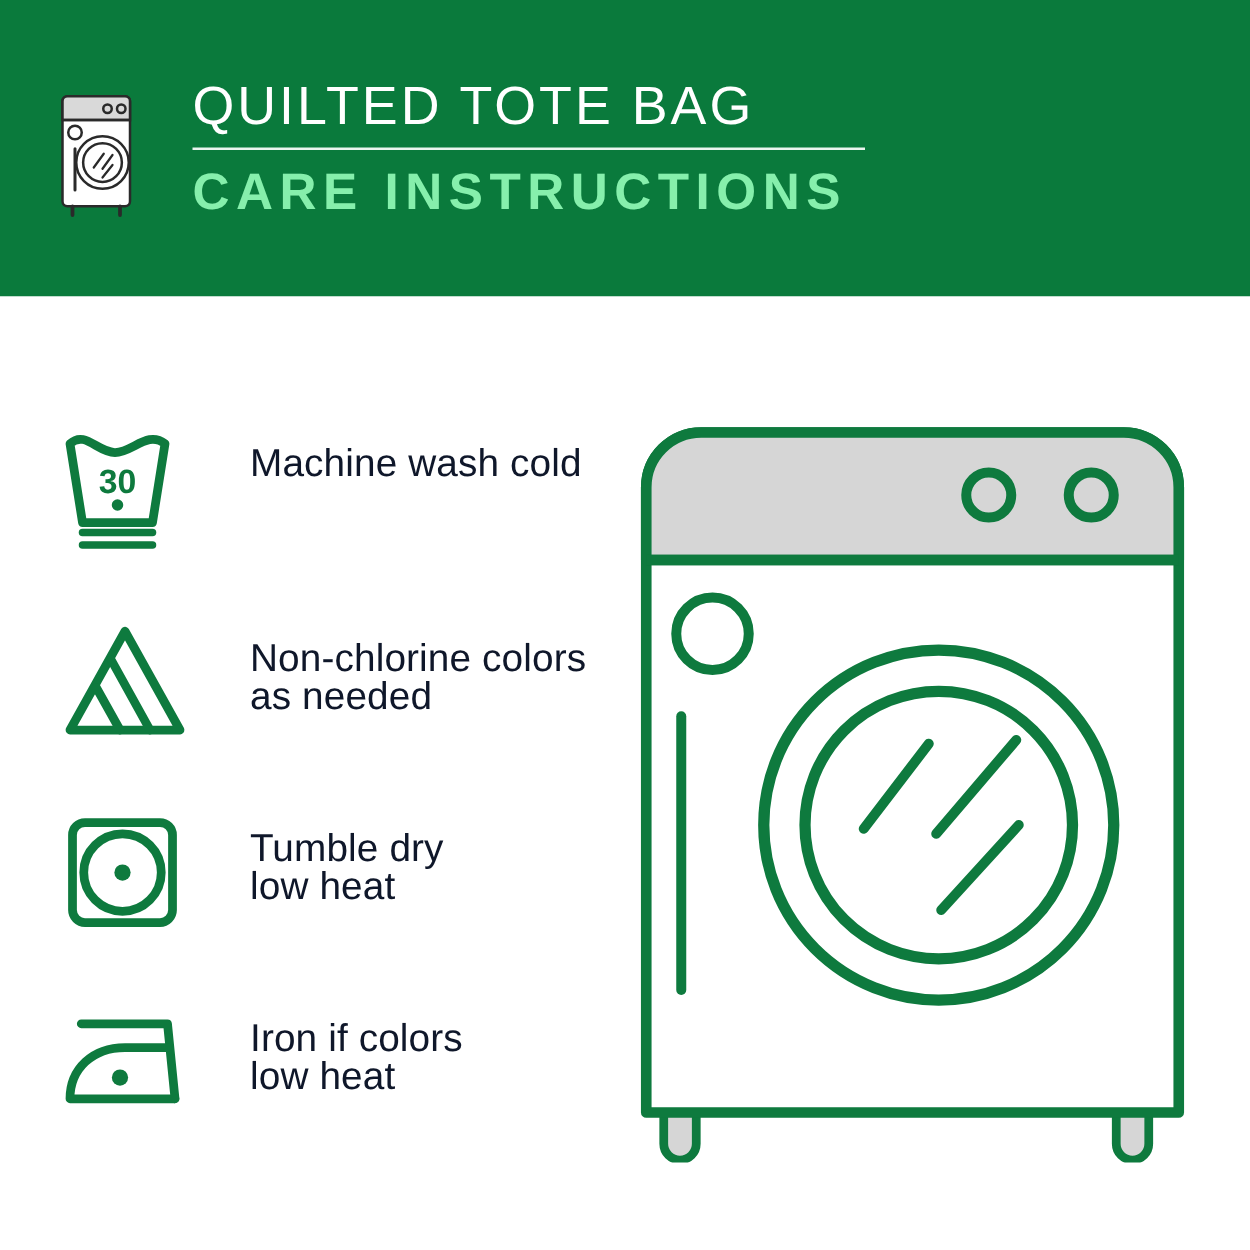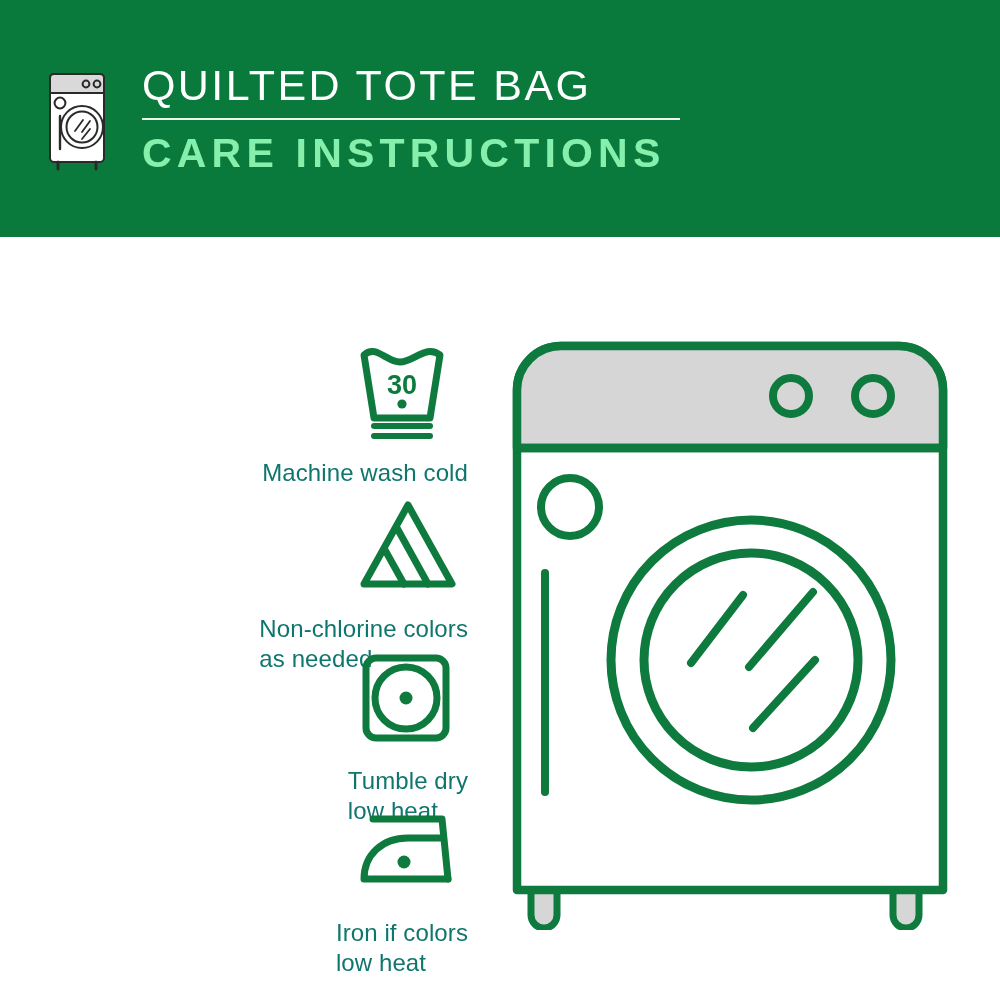--- a/index.html
+++ b/index.html
@@ -22,21 +22,22 @@
     top: 0;
     width: 1000px;
     height: 237px;
     background: #0a7a3c;
   }
   #header-inner {
     position: absolute;
     left: 44px;
     top: 60px;
     display: flex;
-    align-items: center;
+    align-items: flex-end;
+    gap: 12px;
   }
   #header-logo-icon {
     width: 72px;
     height: 104px;
     margin-right: 26px;
     margin-top: 6px;
     flex: none;
   }
   #header-text-block {
     display: flex;
@@ -70,35 +71,34 @@
 
   
   #care-list {
     position: absolute;
     left: 48px;
     top: 338px;
     width: 420px;
   }
   .care-row {
     display: flex;
-    align-items: flex-end;
+    align-items: flex-start;
     height: 152px;
-    flex-direction: column;
   }
   .care-symbol {
     width: 112px;
     flex: none;
     display: flex;
     align-items: flex-start;
     justify-content: flex-start;
     padding-top: 6px;
   }
   .care-text {
-    color: #0f766e;
-    font-size: 24px;
+    color: #0f172a;
+    font-size: 31px;
     line-height: 29.5px;
     letter-spacing: 0.1px;
     padding-left: 40px;
     padding-top: 22px;
     font-family: "Liberation Sans", sans-serif;
   }
   .care-row.row-wash .care-text { padding-top: 18px; }
   .care-line { display: block; white-space: nowrap; }
 
   

